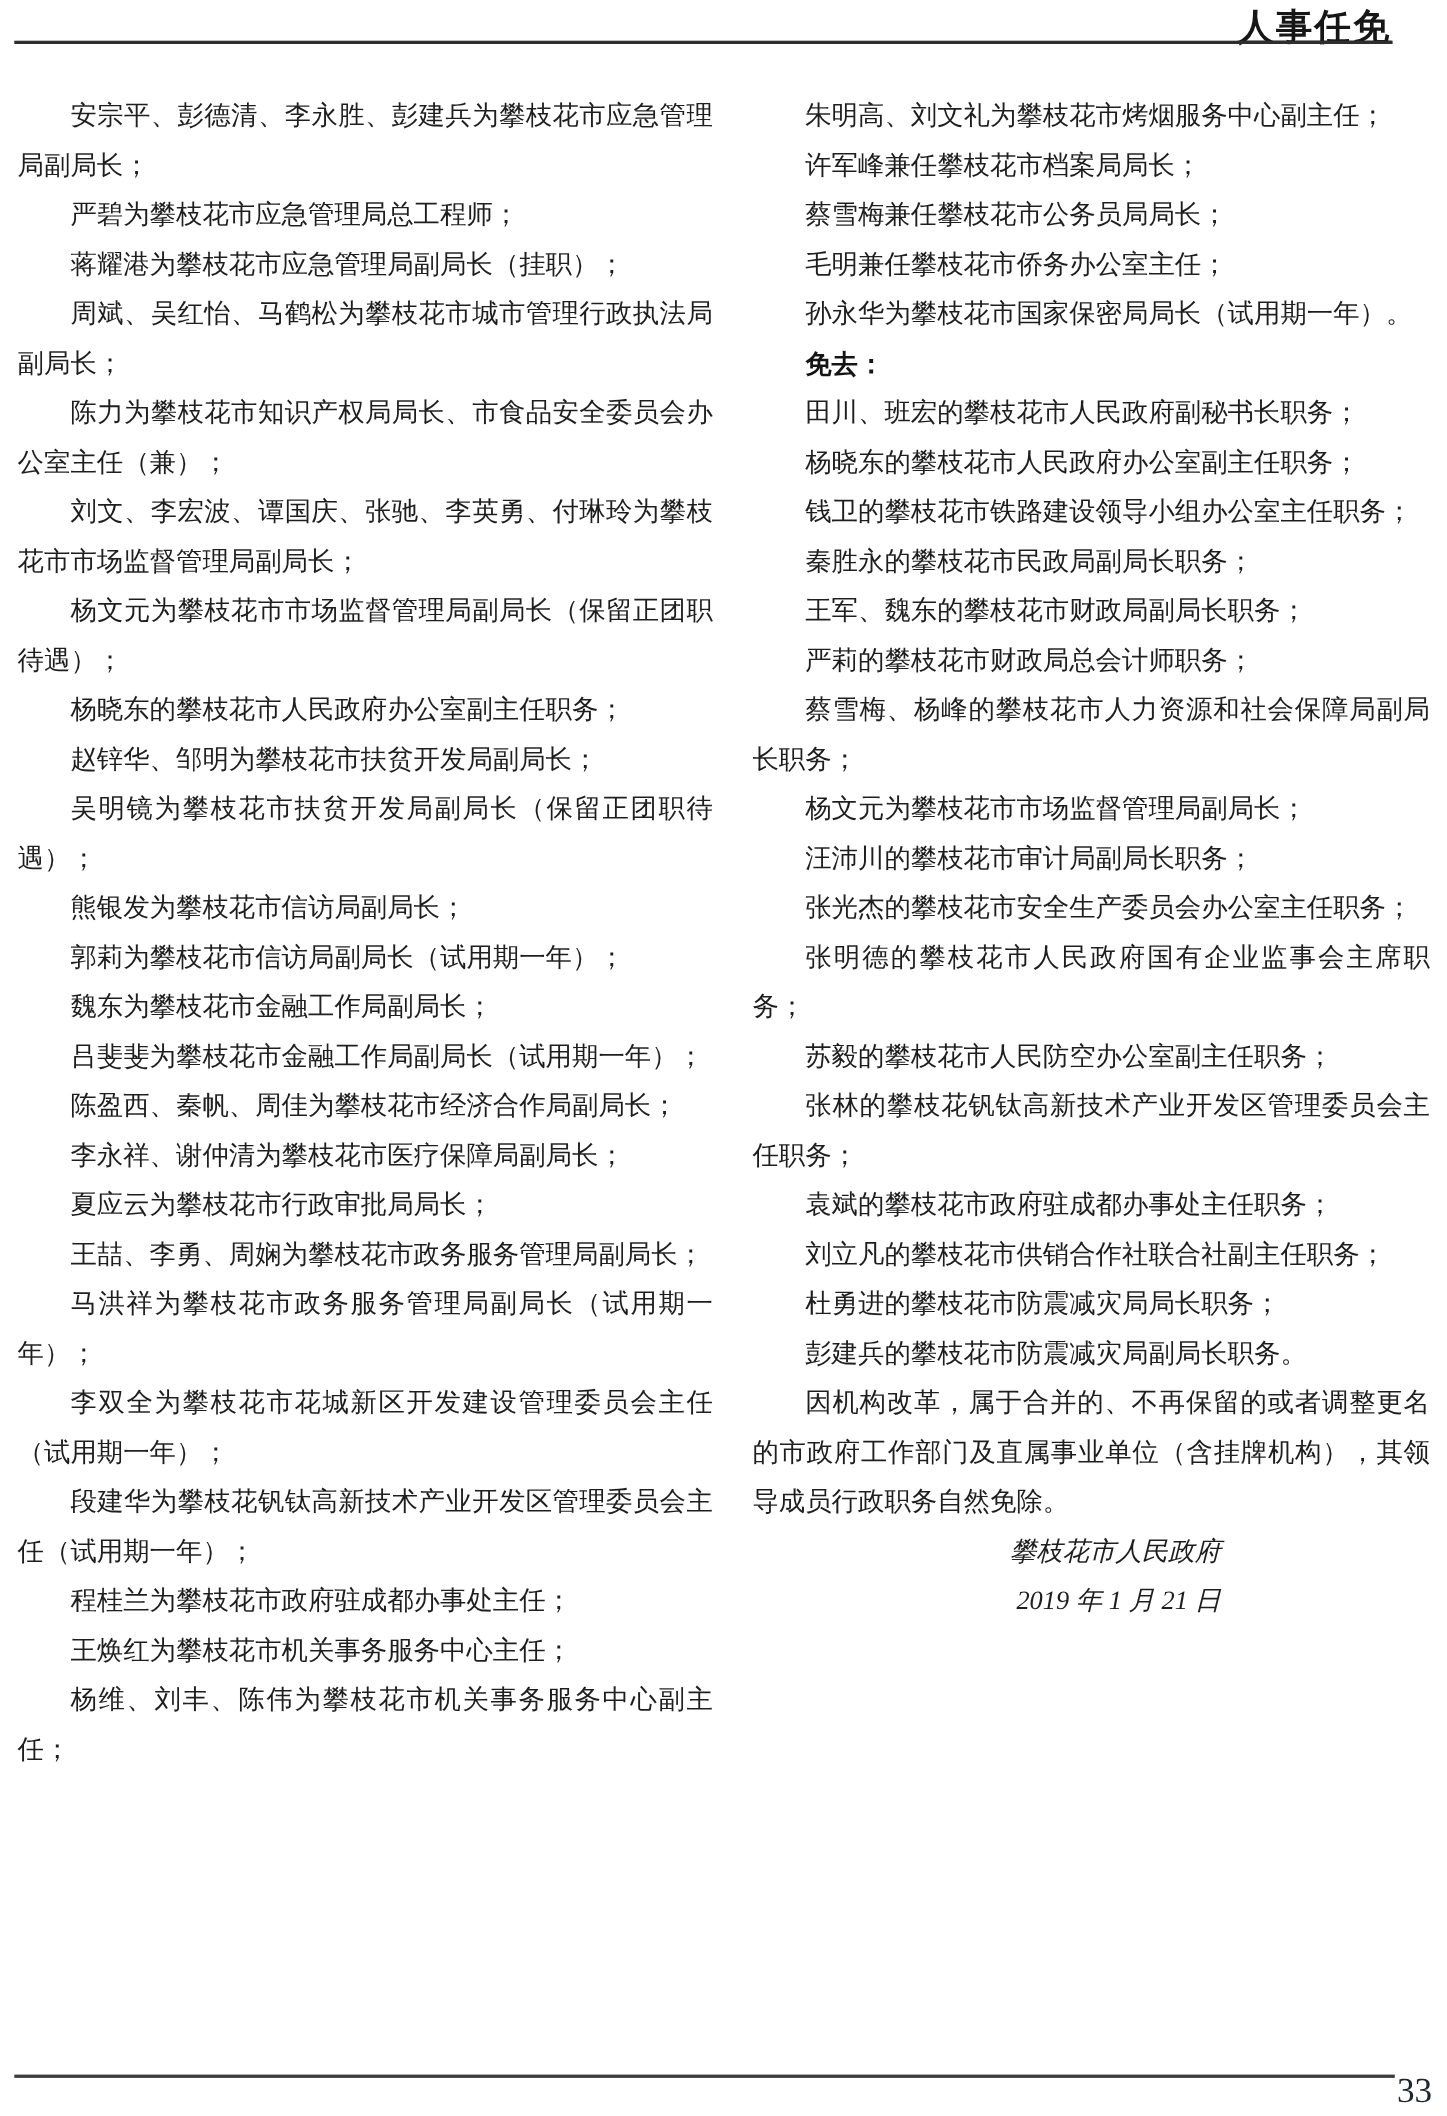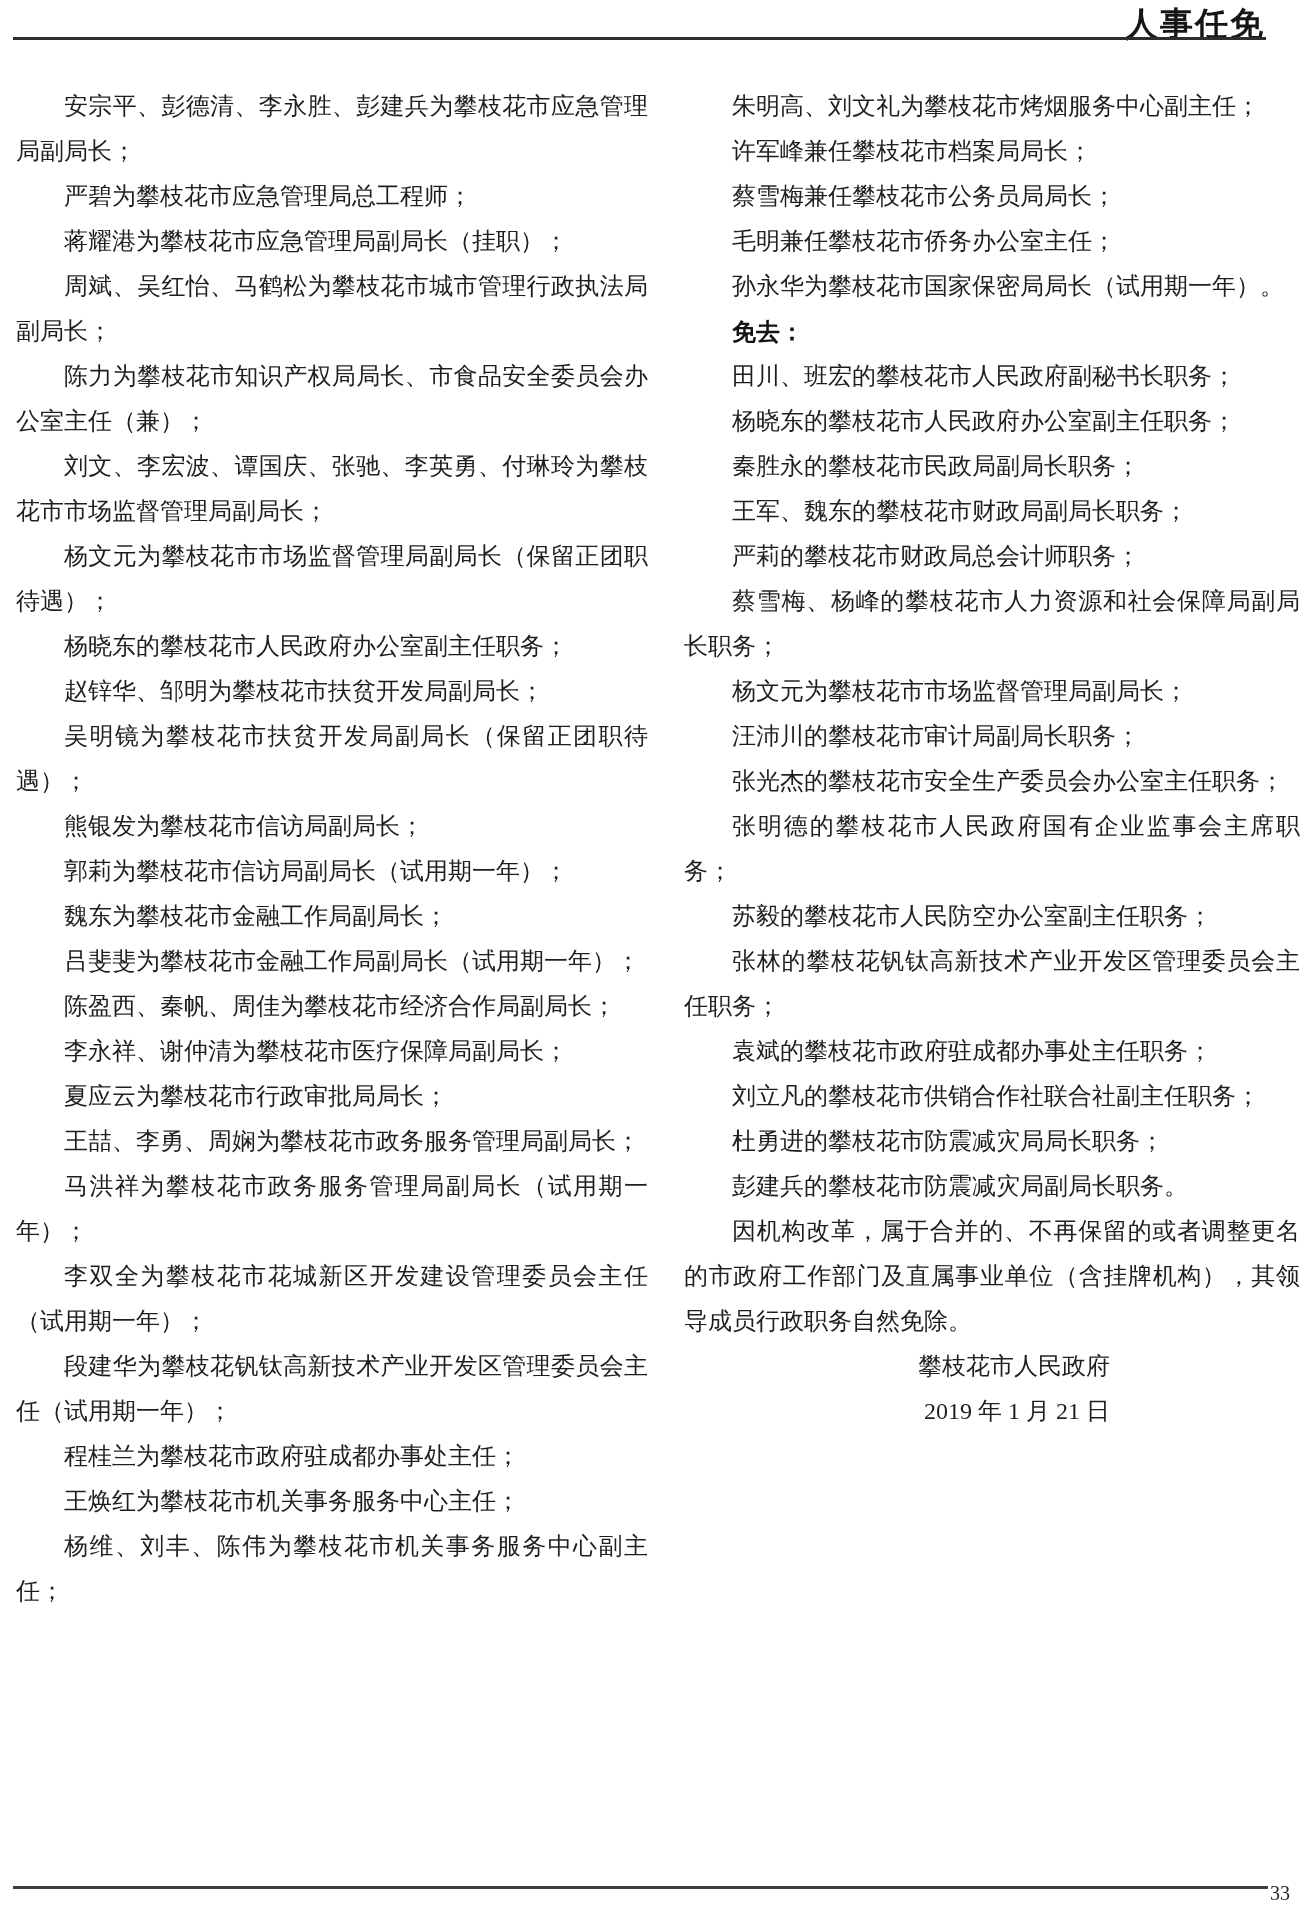--- a/index.html
+++ b/index.html
@@ -28,21 +28,21 @@
   }
   .footer-rule {
     position: absolute;
     top: 1886px; left: 13px;
     width: 1255px; height: 3px;
     background: #3d3d3d;
   }
   .page-number {
     position: absolute;
     top: 1882px; left: 1270px;
-    font-size: 20px;
+    font-size: 32px;
     color: #1b2430;
   }
   .col {
     position: absolute;
     top: 84px;
   }
   .col-left  { left: 16px;  width: 632px; }
   .col-right { left: 684px; width: 616px; }
   .para {
     margin: 0;
@@ -57,20 +57,21 @@
   .para.heading {
     font-family: "Liberation Sans", "DejaVu Sans", sans-serif;
     font-weight: bold;
     color: #141414;
   }
   .para.signature, .para.docdate {
     text-indent: 0;
     text-align: center;
     text-align-last: right;
     padding-right: 190px;
+    font-style: italic;
   }
 </style>
 </head>
 <body>
 
 <div class="header-title">人事任免</div>
 <div class="header-rule"></div>
 
 <div class="col col-left" id="col-left">
     <p class="para">安宗平、彭德清、李永胜、彭建兵为攀枝花市应急管理局副局长；</p>
@@ -104,20 +105,21 @@
       <p class="para">朱明高、刘文礼为攀枝花市烤烟服务中心副主任；</p>
       <p class="para">许军峰兼任攀枝花市档案局局长；</p>
       <p class="para">蔡雪梅兼任攀枝花市公务员局局长；</p>
       <p class="para">毛明兼任攀枝花市侨务办公室主任；</p>
       <p class="para">孙永华为攀枝花市国家保密局局长（试用期一年）。</p>
     </div>
   <p class="para heading">免去：</p>
   <div id="col-right-removals">
       <p class="para">田川、班宏的攀枝花市人民政府副秘书长职务；</p>
       <p class="para">杨晓东的攀枝花市人民政府办公室副主任职务；</p>
+      <p class="para">钱卫的攀枝花市铁路建设领导小组办公室主任职务；</p>
       <p class="para">秦胜永的攀枝花市民政局副局长职务；</p>
       <p class="para">王军、魏东的攀枝花市财政局副局长职务；</p>
       <p class="para">严莉的攀枝花市财政局总会计师职务；</p>
       <p class="para">蔡雪梅、杨峰的攀枝花市人力资源和社会保障局副局长职务；</p>
       <p class="para">杨文元为攀枝花市市场监督管理局副局长；</p>
       <p class="para">汪沛川的攀枝花市审计局副局长职务；</p>
       <p class="para">张光杰的攀枝花市安全生产委员会办公室主任职务；</p>
       <p class="para">张明德的攀枝花市人民政府国有企业监事会主席职务；</p>
       <p class="para">苏毅的攀枝花市人民防空办公室副主任职务；</p>
       <p class="para">张林的攀枝花钒钛高新技术产业开发区管理委员会主任职务；</p>

